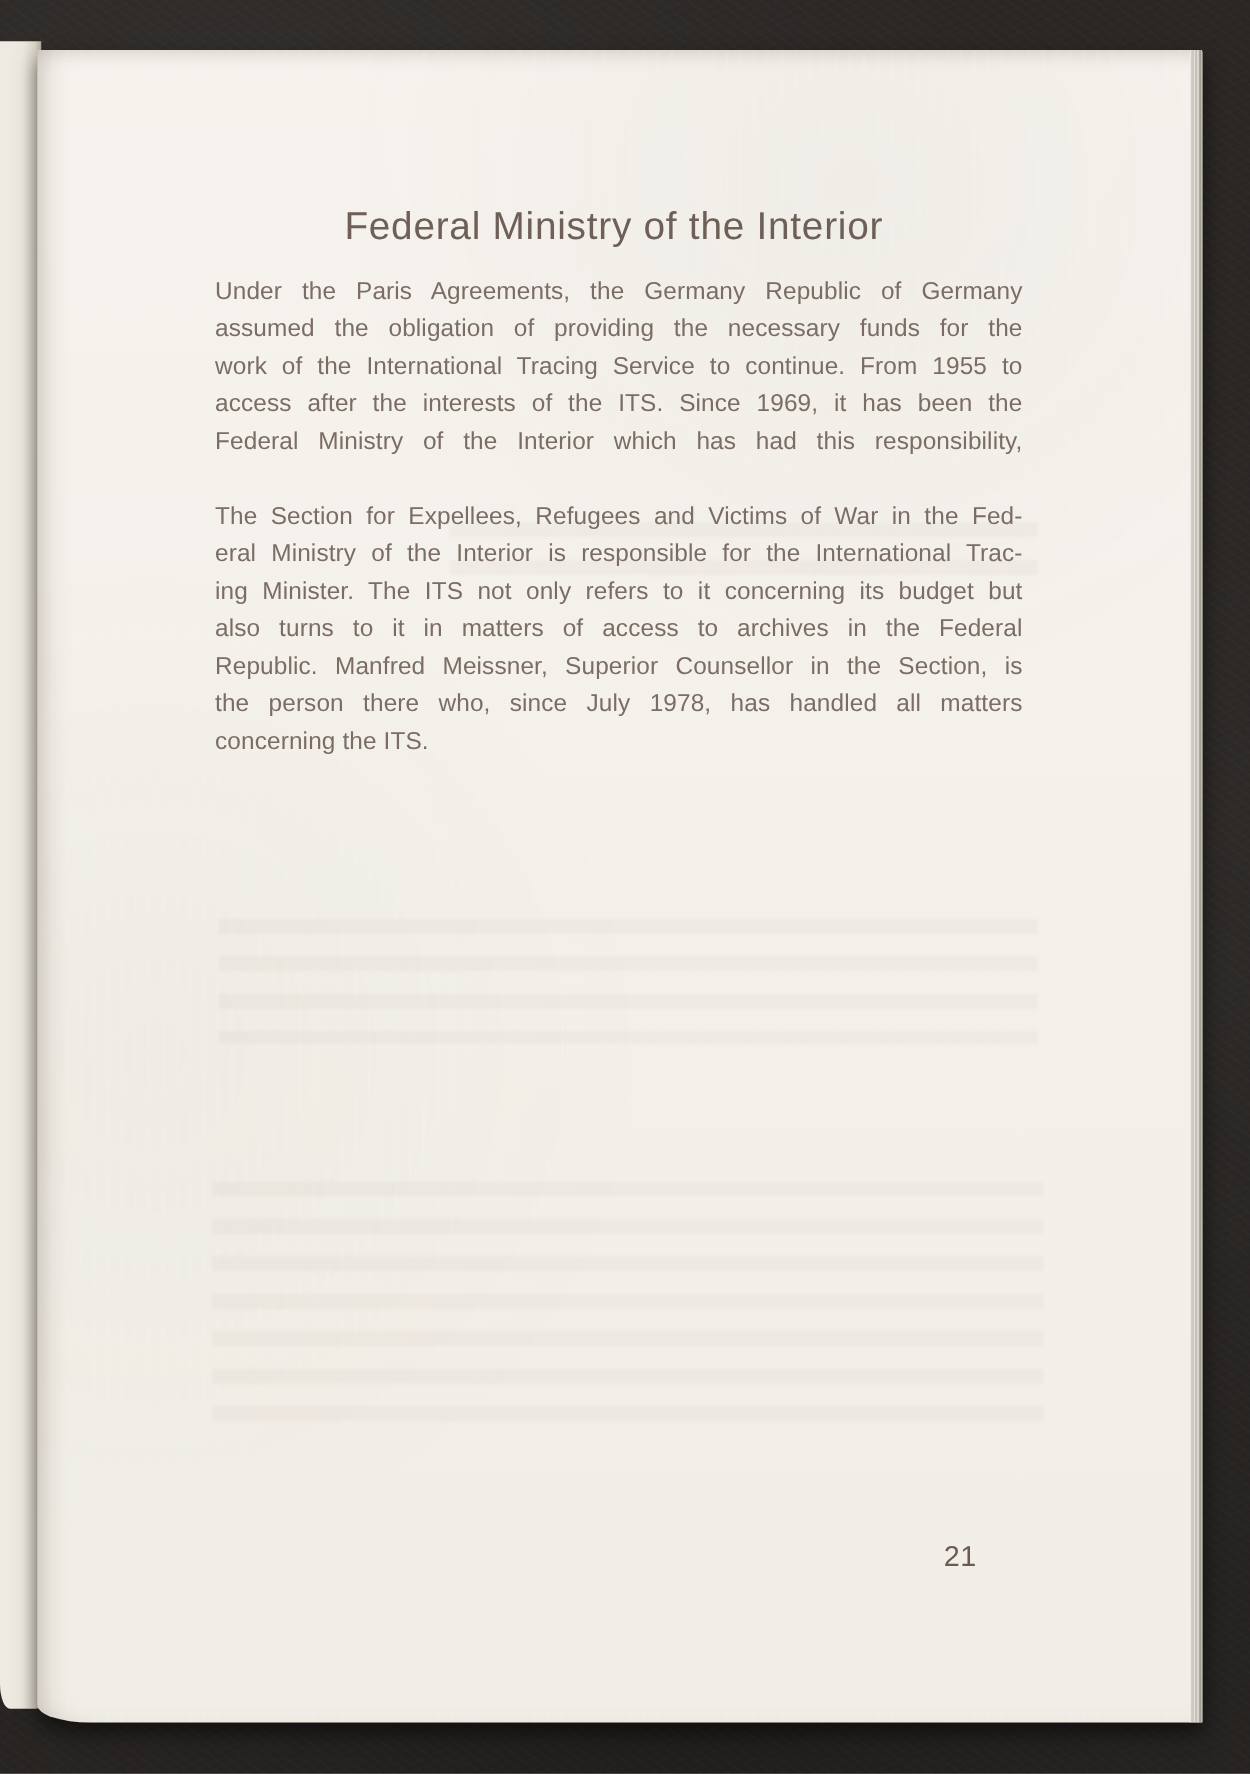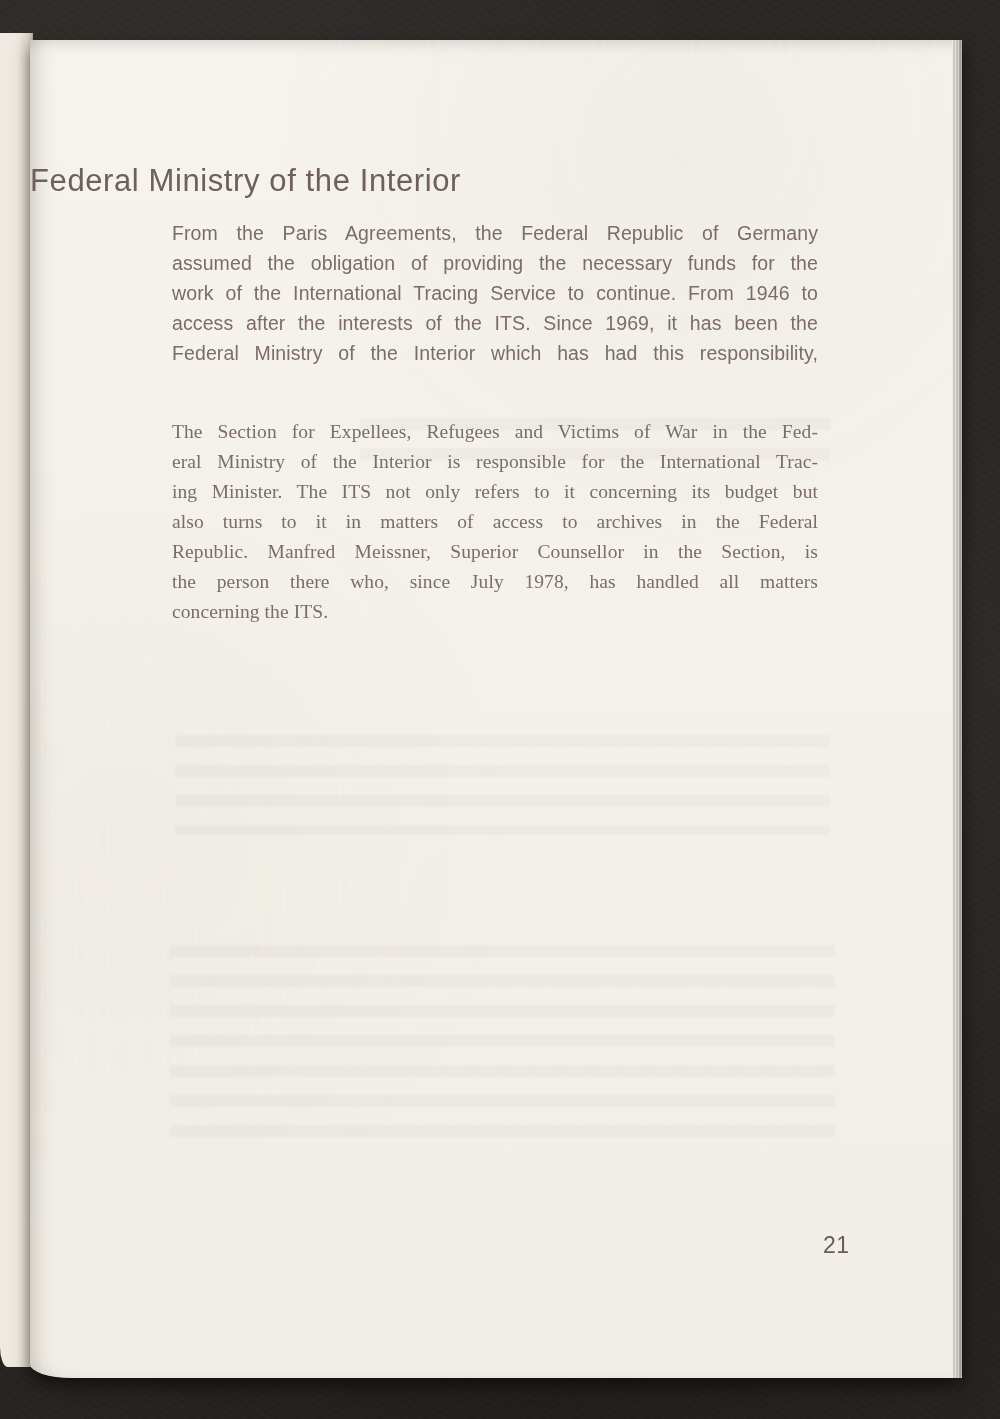--- a/index.html
+++ b/index.html
@@ -59,48 +59,49 @@
       repeating-linear-gradient(90deg, rgba(255,255,255,0.35) 0 1px, rgba(0,0,0,0.06) 1px 3px),
       linear-gradient(90deg, #e3dfd6 0%, #cfcabf 55%, #a8a398 88%, #868076 100%);
     border-bottom-right-radius: 2px;
   }
   .page-title {
     position: absolute;
     left: 0;
     top: 123px;
     width: 922px;
     margin: 0;
+    text-align: center;
     font-size: 31px;
     font-weight: 400;
     letter-spacing: 0.6px;
     color: var(--title, #6e6058);
   }
   .body-text {
     position: absolute;
     left: 142px;
     top: 178px;
     width: 646px;
     color: var(--text, #7b6c65);
     font-size: 19.5px;
     letter-spacing: 0.1px;
   }
   .paragraph { margin: 0; }
-  .paragraph + .paragraph { margin-top: 49px; font-family: Liberation Serif, serif; }
+  .paragraph + .paragraph { margin-top: 30px; }
   .line {
     height: 30px;
     line-height: 30px;
     text-align: justify;
     text-align-last: justify;
     white-space: normal;
     overflow: visible;
   }
   .line.last { text-align-last: left; }
   .page-number {
     position: absolute;
-    left: 793px;
+    left: 725px;
     top: 1192px;
     font-size: 23px;
     letter-spacing: 0.5px;
     color: var(--pagenum, #6e5a54);
   }
   
   .bleed {
     position: absolute;
     pointer-events: none;
     filter: blur(1.2px);
@@ -128,23 +129,23 @@
 <div class="scene" style="--bg: #2a2725;">
   <div class="under-page"></div>
   <div class="page">
     <div class="paper-grain"></div>
     <div class="bleed bleed-1"></div>
     <div class="bleed bleed-2"></div>
     <div class="bleed bleed-3"></div>
     <h1 class="page-title">Federal Ministry of the Interior</h1>
     <div class="body-text" style="font-size: 19.5px;">
         <div class="paragraph">
-          <div class="line">From the Paris Agreements, the Federal Republic of Germany</div>
+          <div class="line">Under the Paris Agreements, the Germany Republic of Germany</div>
           <div class="line">assumed the obligation of providing the necessary funds for the</div>
-          <div class="line">work of the International Tracing Service to continue. From 1946 to</div>
+          <div class="line">work of the International Tracing Service to continue. From 1955 to</div>
           <div class="line">access after the interests of the ITS. Since 1969, it has been the</div>
           <div class="line">Federal Ministry of the Interior which has had this responsibility,</div>
         </div>
         <div class="paragraph">
           <div class="line">The Section for Expellees, Refugees and Victims of War in the Fed-</div>
           <div class="line">eral Ministry of the Interior is responsible for the International Trac-</div>
           <div class="line">ing Minister. The ITS not only refers to it concerning its budget but</div>
           <div class="line">also turns to it in matters of access to archives in the Federal</div>
           <div class="line">Republic. Manfred Meissner, Superior Counsellor in the Section, is</div>
           <div class="line">the person there who, since July 1978, has handled all matters</div>

